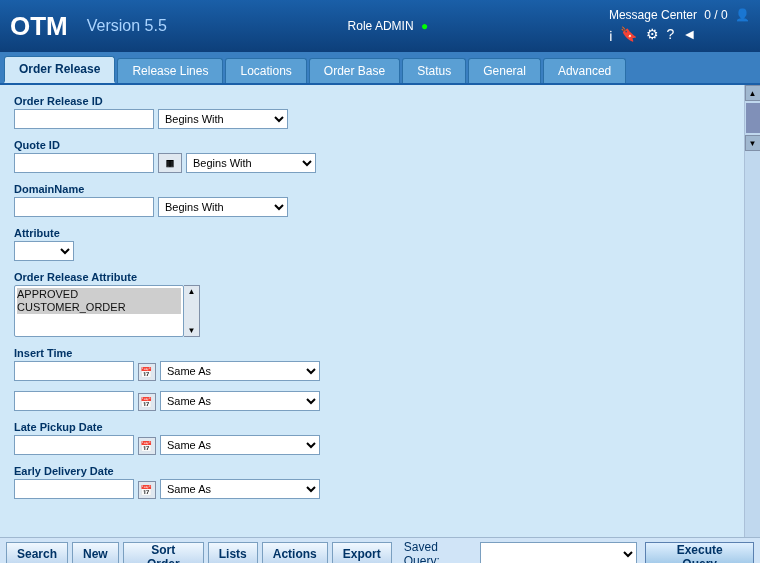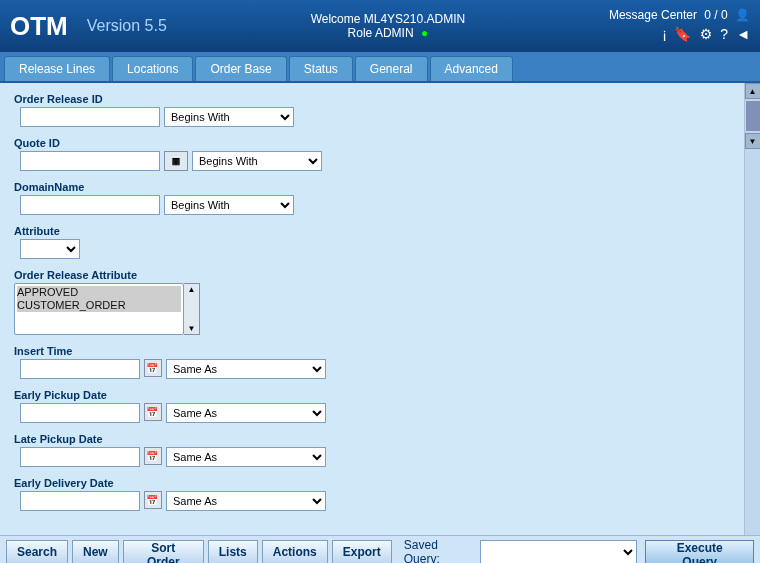--- a/index.html
+++ b/index.html
@@ -12,21 +12,21 @@
       display: flex;
       align-items: center;
       justify-content: space-between;
       padding: 0 10px;
       color: white;
     }
     #header-left { display: flex; align-items: center; gap: 19px; }
     #otm-logo { font-size: 26px; font-weight: bold; color: white; }
     #version { font-size: 16px; color: #aad4ff; }
     #header-center { text-align: center; font-size: 12px; color: white; }
-    #header-right { display: flex; flex-direction: column; align-items: flex-end; font-size: 12px; color: white; gap: 4px; }
+    #header-right { display: flex; flex-direction: column; font-size: 12px; color: white; gap: 4px; }
     .header-icons { display: flex; gap: 8px; }
     .header-icon { color: white; font-size: 14px; cursor: pointer; }
 
     
     #tabs {
       background: #3a7fc1;
       display: flex;
       align-items: flex-end;
       padding: 4px 4px 0 4px;
       border-bottom: 2px solid #1a5fa8;
@@ -83,21 +83,21 @@
     .scroll-thumb {
       width: 14px;
       height: 30px;
       background: #8090b8;
       margin: 2px auto;
     }
 
     
     .form-group { margin-bottom: 10px; }
     .form-label { font-size: 11px; font-weight: bold; color: #003366; margin-bottom: 2px; display: block; }
-    .form-row { display: flex; align-items: flex-start; gap: 4px; margin-left: 6px; }
+    .form-row { display: flex; align-items: flex-end; gap: 4px; }
     .text-input {
       height: 20px;
       border: 1px solid #7a9fc0;
       background: white;
       padding: 1px 3px;
       font-size: 11px;
     }
     .input-wide { width: 140px; }
     .input-date { width: 120px; }
     select.begins-with {
@@ -215,21 +215,20 @@
   </style>
 </head>
 <body>
 
 <div id="header">
   <div id="header-left">
     <span id="otm-logo">OTM</span>
     <span id="version">Version 5.5</span>
   </div>
   <div id="header-center">
-    <div>Welcome ML4YS210.ADMIN</div>
     <div>
       <span>Role ADMIN</span>
       <span style="color:#00ff00; margin-left:4px;">●</span>
     </div>
   </div>
   <div id="header-right">
     <div>
       <span>Message Center</span>
       <span style="margin-left:4px;">0 / 0</span>
       <span style="margin-left:4px; cursor:pointer;">👤</span>
@@ -238,20 +237,21 @@
       <span class="header-icon">ℹ</span>
       <span class="header-icon">🔖</span>
       <span class="header-icon">⚙</span>
       <span class="header-icon">?</span>
       <span class="header-icon">◄</span>
     </div>
   </div>
 </div>
 
 <div id="tabs">
+  <div class="tab active">Order Release</div>
   <div class="tab">Release Lines</div>
   <div class="tab">Locations</div>
   <div class="tab">Order Base</div>
   <div class="tab">Status</div>
   <div class="tab">General</div>
   <div class="tab">Advanced</div>
 </div>
 
 <div id="main">
   <div id="form-area">
@@ -329,21 +329,20 @@
         <select class="begins-with dropdown-wide">
           <option>Same As</option>
           <option>Before</option>
           <option>After</option>
           <option>Between</option>
         </select>
       </div>
     </div>
 
     <div class="form-group">
-      <label class="form-label">Early Pickup Date</label>
       <div class="form-row">
         <input type="text" class="text-input input-date" value="" style="">
         <span class="cal-icon">📅</span>
         <select class="begins-with dropdown-wide">
           <option>Same As</option>
           <option>Before</option>
           <option>After</option>
           <option>Between</option>
         </select>
       </div>

